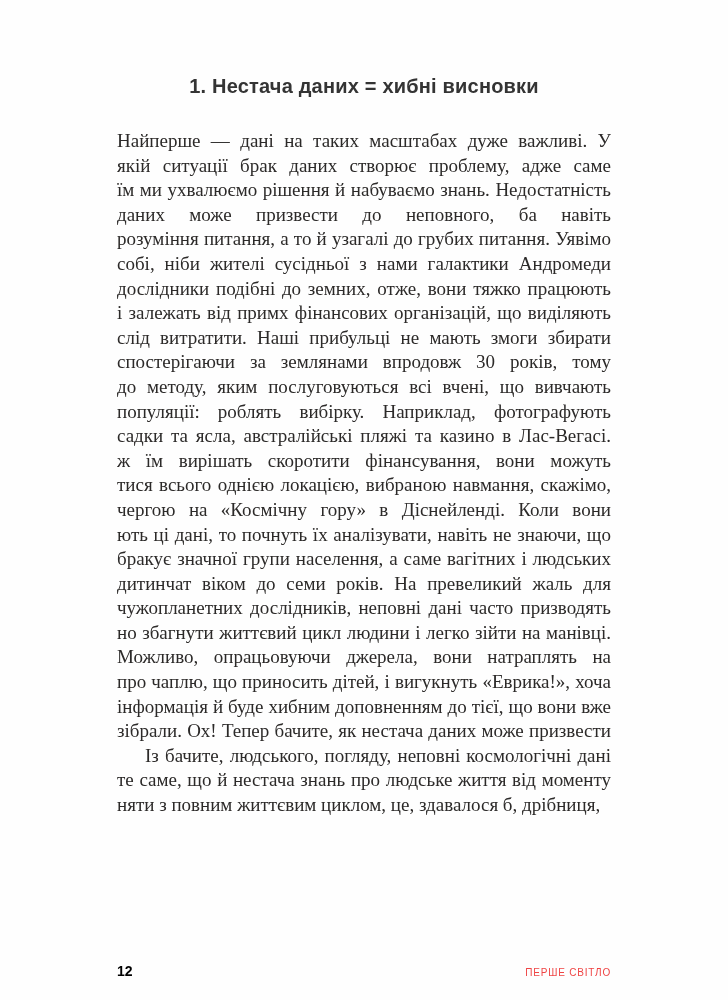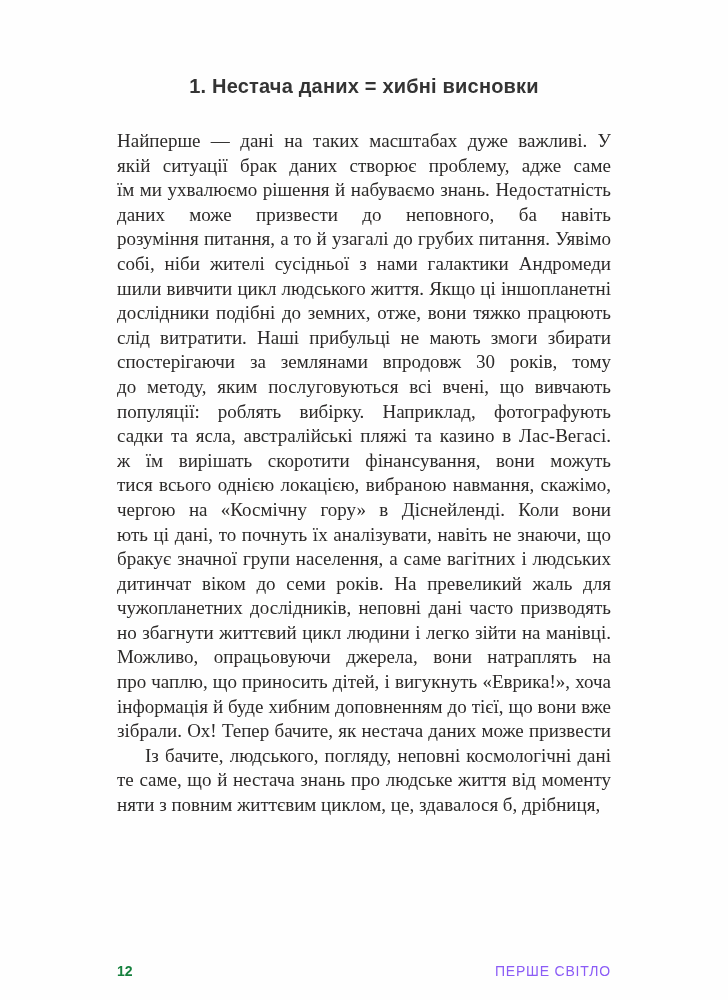--- a/index.html
+++ b/index.html
@@ -58,47 +58,47 @@
     width: 494px;
     top: 963px;
     display: flex;
     justify-content: space-between;
     align-items: baseline;
     font-family: "Liberation Sans", sans-serif;
   }
   .page-number {
     font-size: 14px;
     font-weight: 600;
-    color: #15803d;
+    color: #000000;
   }
   .running-title {
-    font-size: 14px;
+    font-size: 10px;
     font-weight: 400;
-    color: #8b5cf6;
+    color: #ef4444;
     letter-spacing: 0.8px;
     text-transform: uppercase;
   }
 </style>
 </head>
 <body>
 
 <div class="book-page">
   <div class="content-column">
     <h1 class="chapter-heading">1. Нестача даних = хибні висновки</h1>
 
     <div class="body-text">
       <div class="paragraph">
           <div class="line">Найперше — дані на таких масштабах дуже важливі. У будь-</div>
           <div class="line">якій ситуації брак даних створює проблему, адже саме завдяки</div>
           <div class="line">їм ми ухвалюємо рішення й набуваємо знань. Недостатність</div>
           <div class="line">даних може призвести до неповного, ба навіть неправильного</div>
           <div class="line">розуміння питання, а то й узагалі до грубих питання. Уявімо</div>
           <div class="line">собі, ніби жителі сусідньої з нами галактики Андромеди вирі-</div>
-          <div class="line">шили вивчити цикл людського життя. Якщо ці іншопланетні</div>
           <div class="line">дослідники подібні до земних, отже, вони тяжко працюють</div>
+          <div class="line">і залежать від примх фінансових організацій, що виділяють</div>
           <div class="line">слід витратити. Наші прибульці не мають змоги збирати дані,</div>
           <div class="line">спостерігаючи за землянами впродовж 30 років, тому вдаються</div>
           <div class="line">до методу, яким послуговуються всі вчені, що вивчають великі</div>
           <div class="line">популяції: роблять вибірку. Наприклад, фотографують дитячі</div>
           <div class="line">садки та ясла, австралійські пляжі та казино в Лас-Вегасі. Якщо</div>
           <div class="line">ж їм вирішать скоротити фінансування, вони можуть обмежи-</div>
           <div class="line">тися всього однією локацією, вибраною навмання, скажімо,</div>
           <div class="line">чергою на «Космічну гору» в Діснейленді. Коли вони отрима-</div>
           <div class="line">ють ці дані, то почнуть їх аналізувати, навіть не знаючи, що їм</div>
           <div class="line">бракує значної групи населення, а саме вагітних і людських</div>

